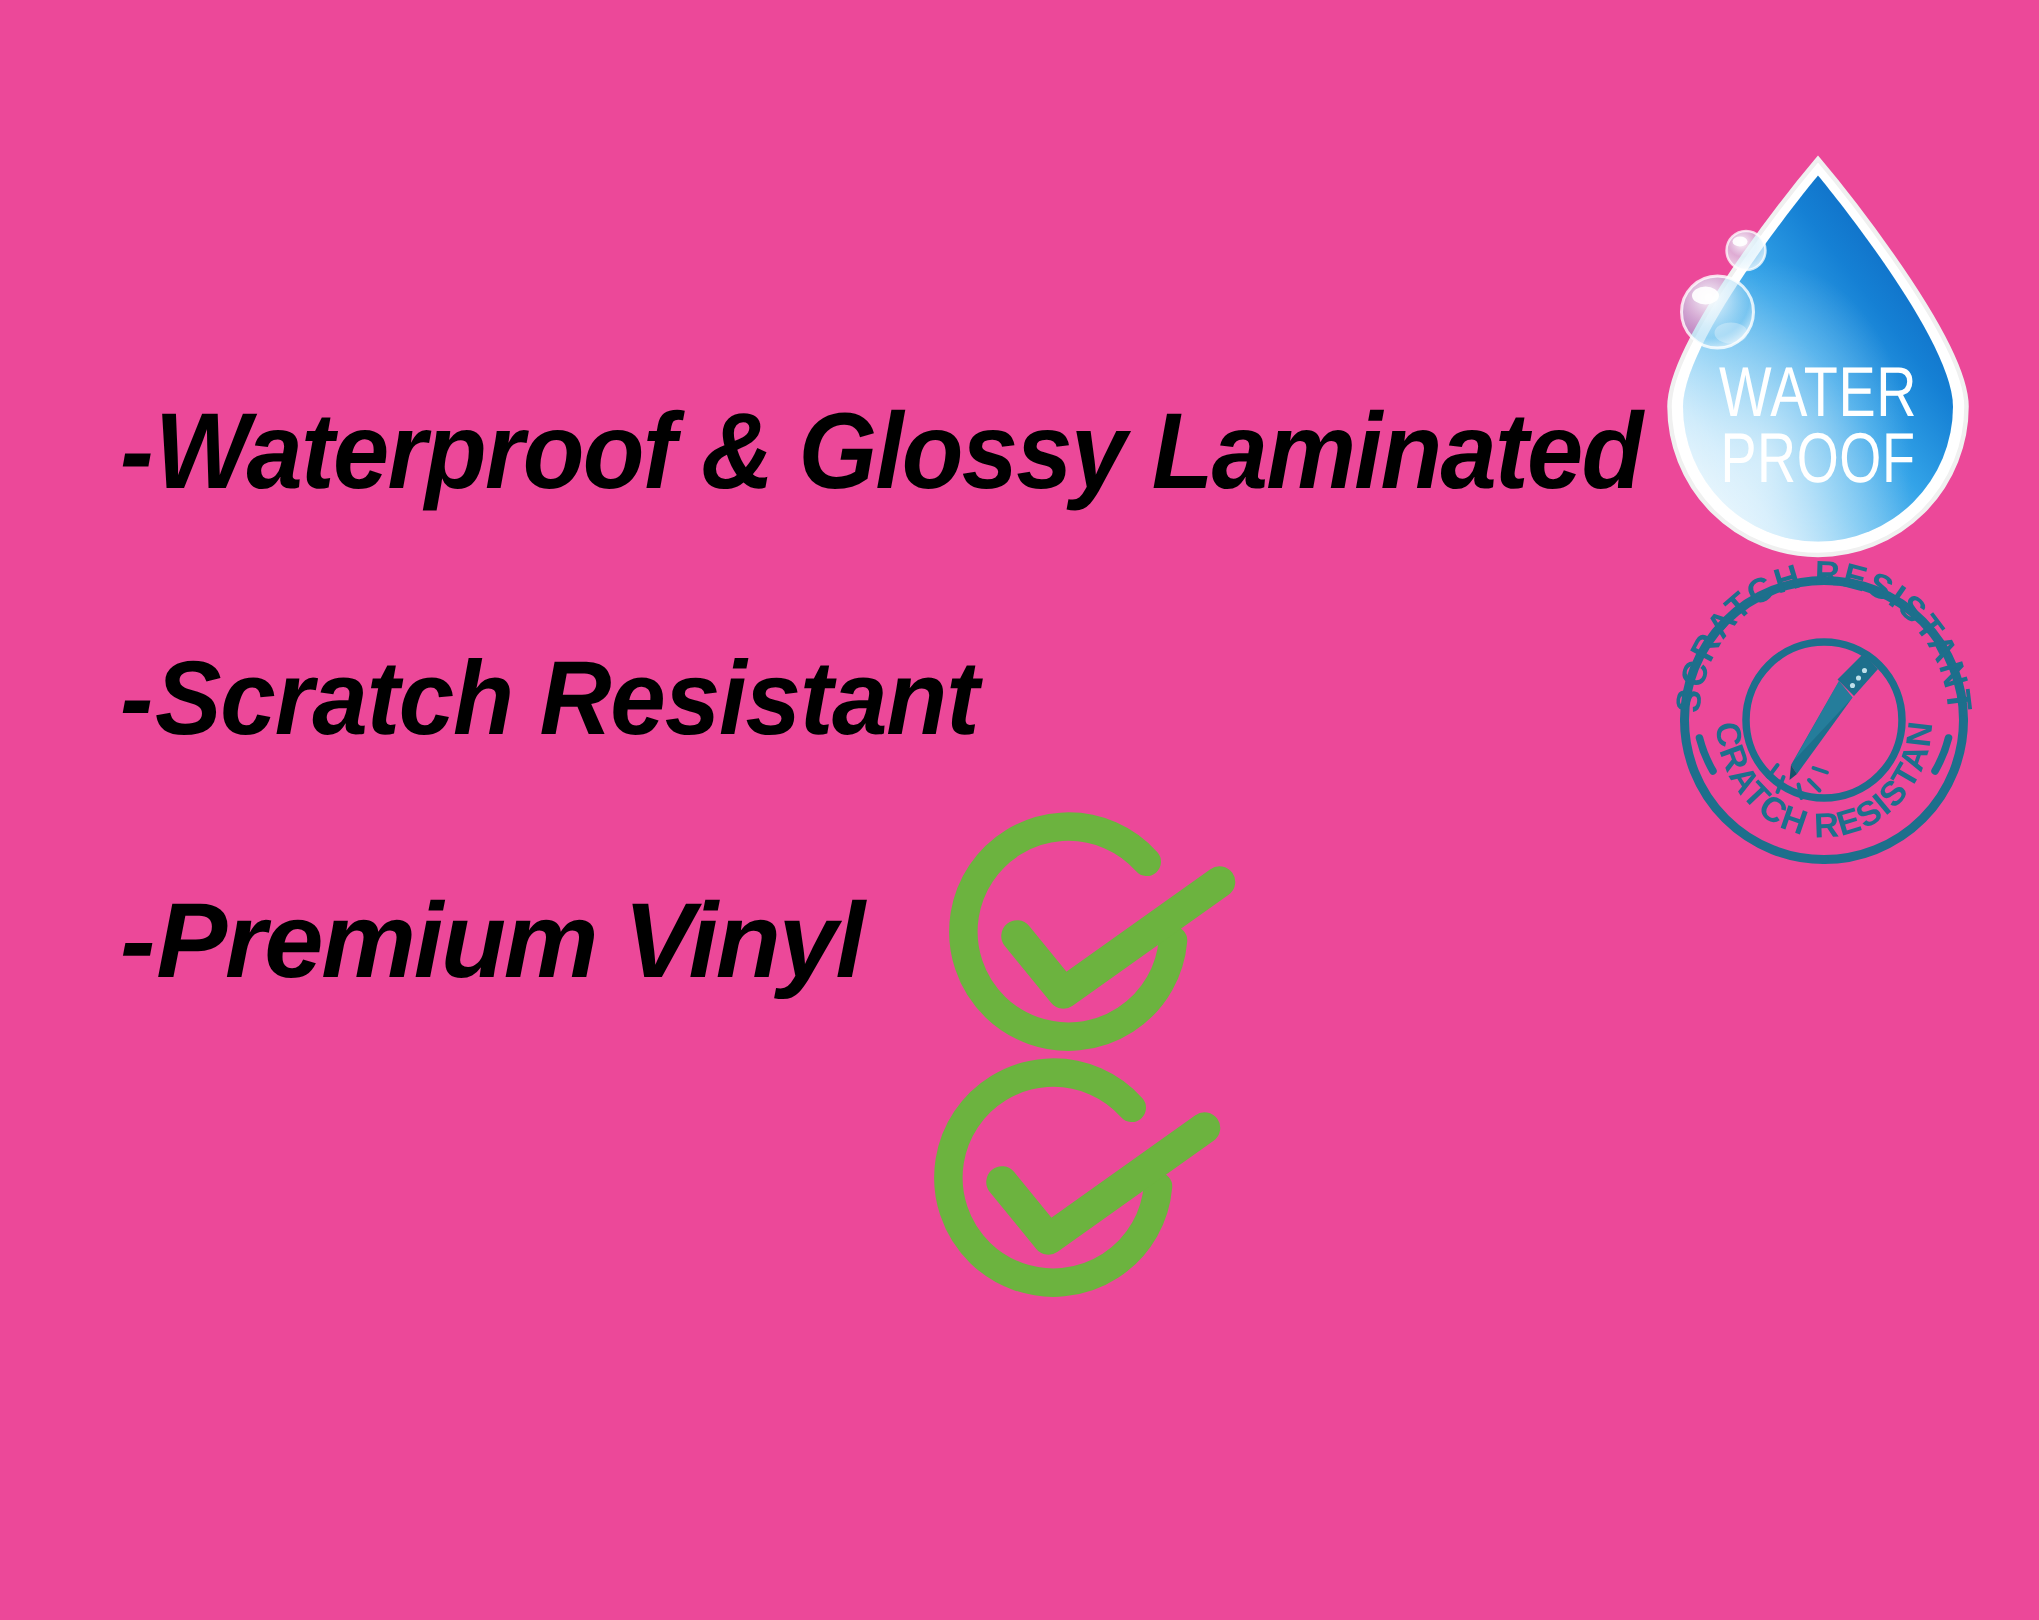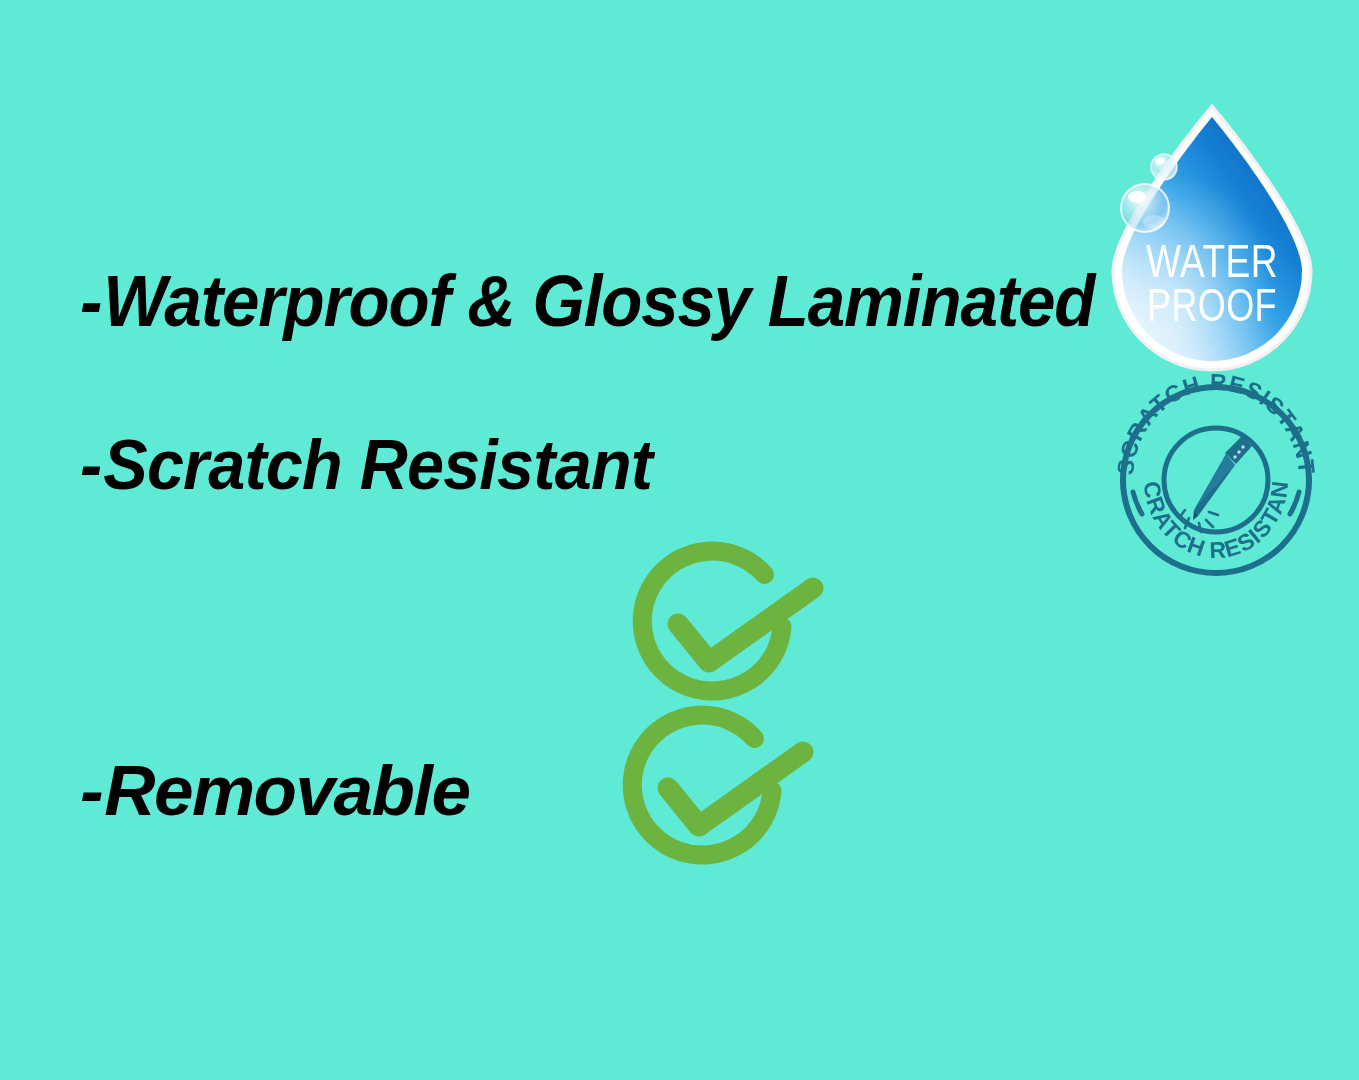--- a/index.html
+++ b/index.html
@@ -9,21 +9,21 @@
     background: #ffffff;
   }
   body {
     font-family: "Liberation Sans", sans-serif;
     -webkit-font-smoothing: antialiased;
   }
   #page {
     position: relative;
     width: 1359px;
     height: 1080px;
-    background: #5eead4;
+    background: #ec4899;
     overflow: hidden;
   }
 
   
   .feature-line {
     position: absolute;
     white-space: nowrap;
     color: #000000;
     font-weight: 700;
     font-style: italic;
@@ -99,24 +99,24 @@
 <div id="page">
 
   <div class="feature-line line-1">
     <span class="dash">-</span><span>Waterproof &amp; Glossy Laminated</span>
   </div>
 
   <div class="feature-line line-2">
     <span class="dash">-</span><span>Scratch Resistant</span>
   </div>
 
-
-  <div class="feature-line line-4">
-    <span class="dash">-</span><span>Removable</span>
-  </div>
+  <div class="feature-line line-3">
+    <span class="dash">-</span><span>Premium Vinyl</span>
+  </div>
+
 
   <div class="badge" id="waterproof-badge">
     <svg width="230" height="258" viewBox="0 0 230 258">
       <defs>
         <linearGradient id="dropGrad" x1="0.08" y1="0.93" x2="0.88" y2="0.10">
           <stop offset="0%" stop-color="#e8f6fd"></stop>
           <stop offset="14%" stop-color="#bfe5fa"></stop>
           <stop offset="32%" stop-color="#76c6f2"></stop>
           <stop offset="52%" stop-color="#33a3e8"></stop>
           <stop offset="74%" stop-color="#1580d4"></stop>

